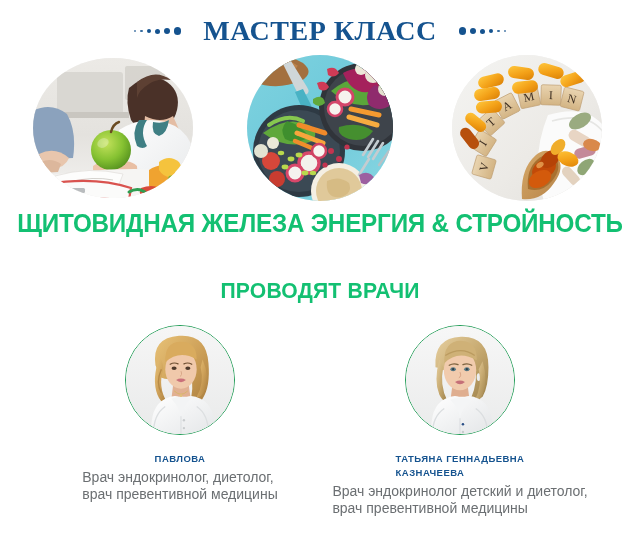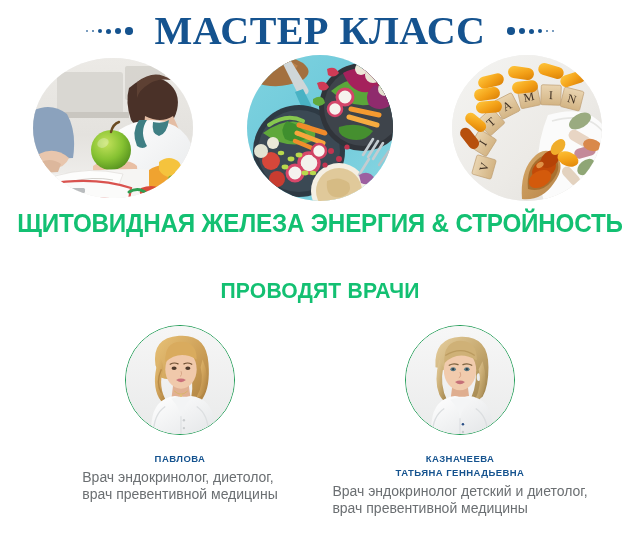--- a/index.html
+++ b/index.html
@@ -53,21 +53,21 @@
   .dots.right .d:nth-child(1){ width:7.5px;height:7.5px;}
   .dots.right .d:nth-child(2){ width:6px;  height:6px; }
   .dots.right .d:nth-child(3){ width:5px;  height:5px; }
   .dots.right .d:nth-child(4){ width:4px;  height:4px; }
   .dots.right .d:nth-child(5){ width:2.5px;height:2.5px;opacity:.85;}
   .dots.right .d:nth-child(6){ width:2px;  height:2px; opacity:.75;}
 
   .main-title {
     font-family: "Liberation Serif", serif;
     font-weight: 700;
-    font-size: 40px;
+    font-size: 28px;
     letter-spacing: 0.5px;
     color: #15538f;
     white-space: nowrap;
     line-height: 1;
   }
 
   
   .photo-strip {
     position: absolute;
     top: 55px;
@@ -135,21 +135,21 @@
     border-radius: 50%;
     border: 1.6px solid #1f9c55;
     overflow: hidden;
     background: #fafafa;
     flex: none;
   }
   .avatar-ring svg { display: block; width: 100%; height: 100%; }
 
   .doctor-name {
     margin-top: 17px;
-    text-align: center;
+    text-align: left;
     color: #15538f;
     font-size: 9.5px;
     font-weight: 700;
     letter-spacing: 0.45px;
     line-height: 14px;
   }
   .doctor-desc {
     margin-top: 3px;
     text-align: left;
     color: #6b6f72;
@@ -544,22 +544,22 @@
 
           <path d="M45 75 q9 9 10 19 q2 -10 11 -19 q-11 -4 -21 0z" fill="#f4f5f6"></path>
           <path d="M55 94 l0 16" stroke="#dbdddf" stroke-width="1.1"></path>
           <circle cx="58" cy="100" r="1.3" fill="#2a4f86"></circle>
           <circle cx="58" cy="108" r="1.2" fill="#c8cbcd"></circle>
           <path d="M71 84 q12 8 12 26" stroke="#dbdee0" stroke-width="1.4" fill="none"></path>
           <path d="M39 84 q-12 8 -12 26" stroke="#dbdee0" stroke-width="1.4" fill="none"></path>
         </svg>
       </div>
       <div class="doctor-name">
+        <div>ТАТЬЯНА ГЕННАДЬЕВНА</div>
         <div>КАЗНАЧЕЕВА</div>
-        <div>ТАТЬЯНА ГЕННАДЬЕВНА</div>
       </div>
       <div class="doctor-desc">
         <div>Врач эндокринолог детский и диетолог,</div>
         <div>врач превентивной медицины</div>
       </div>
     </div>
 
   </div>
 </div>
 

